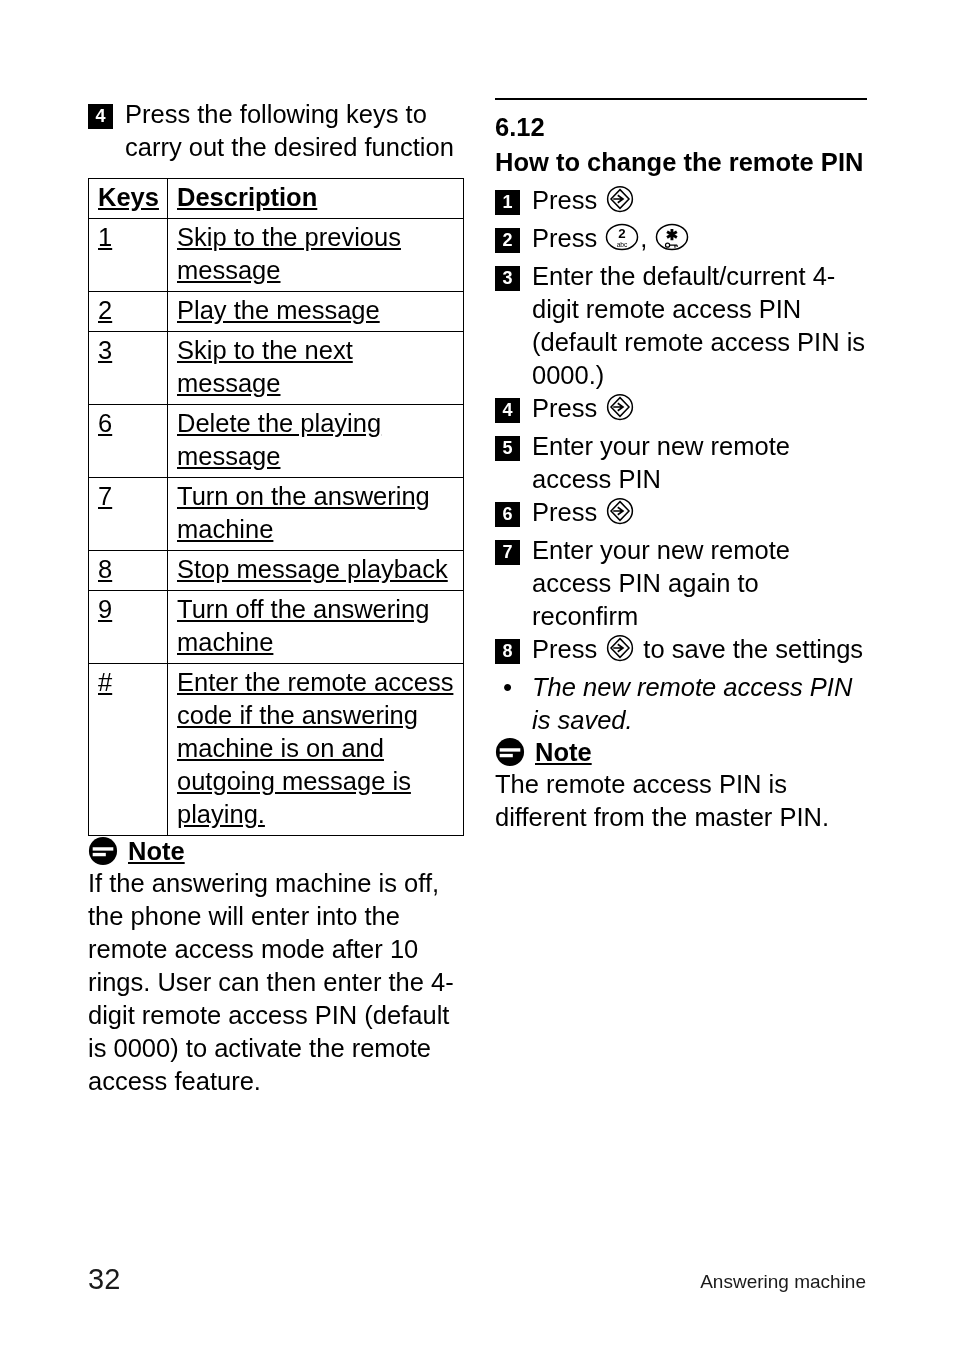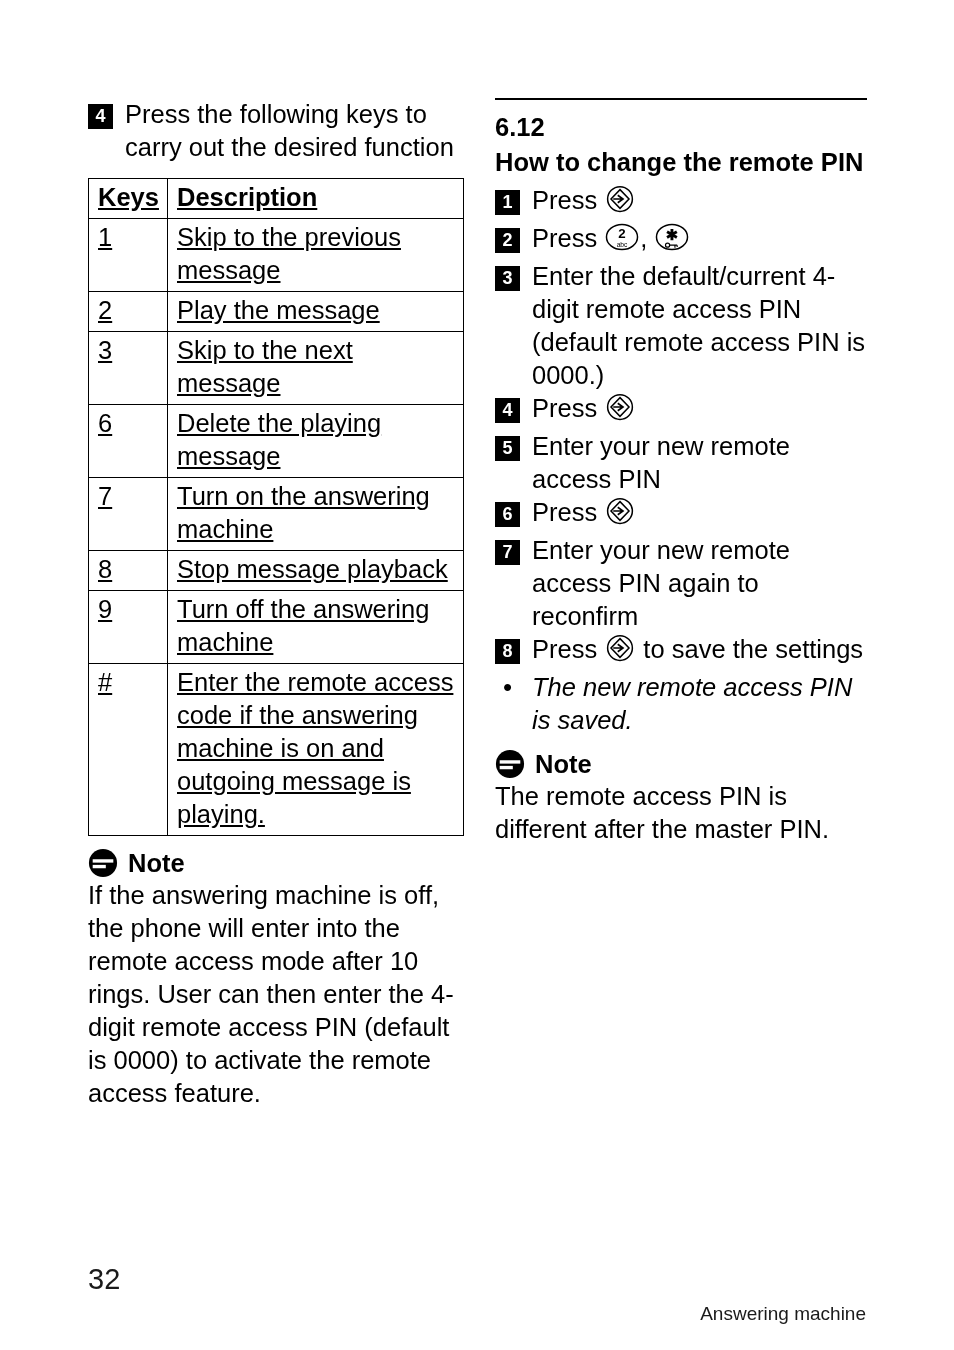--- a/index.html
+++ b/index.html
@@ -102,22 +102,22 @@
   table.keys-table th {
     font-weight: bold;
   }
   table.keys-table .c-key  { width: 79px; }
   table.keys-table .c-desc { width: 296px; }
 
   
   .note-head {
     display: flex;
     align-items: center;
-    margin-top: 12px;
     margin-bottom: 1px;
+    text-decoration: underline;
   }
   .note-icon {
     flex: 0 0 auto;
     width: 30px;
     height: 30px;
     margin-right: 10px;
     display: block;
   }
   .note-title {
     font-size: 25.5px;
@@ -168,21 +168,20 @@
     line-height: 34px;
     color: #1a1a1a;
   }
   .footer-label {
     position: absolute;
     right: 88px;
     top: 1270px;
     font-size: 19px;
     line-height: 24px;
     color: #1a1a1a;
-    margin-top: 32px;
   }
 </style>
 </head>
 <body>
 
 <div class="page">
 
   <div class="col col-left">
 
 
@@ -339,19 +338,19 @@
     </div>
 
     <div class="note-head">
       <svg class="note-icon" viewBox="0 0 32 32">
         <circle cx="16" cy="16" r="15" fill="#000000"></circle>
         <rect x="5" y="12" width="22" height="3.6" fill="#ffffff"></rect>
         <rect x="5" y="18" width="14" height="3.6" fill="#ffffff"></rect>
       </svg>
       <div class="note-title">Note</div>
     </div>
-    <div class="note-body">The remote access PIN is different after the master PIN.</div>
+    <div class="note-body">The remote access PIN is different from the master PIN.</div>
   </div>
 
   <div class="footer-page">32</div>
   <div class="footer-label">Answering machine</div>
 
 </div>
 
 </body></html>

